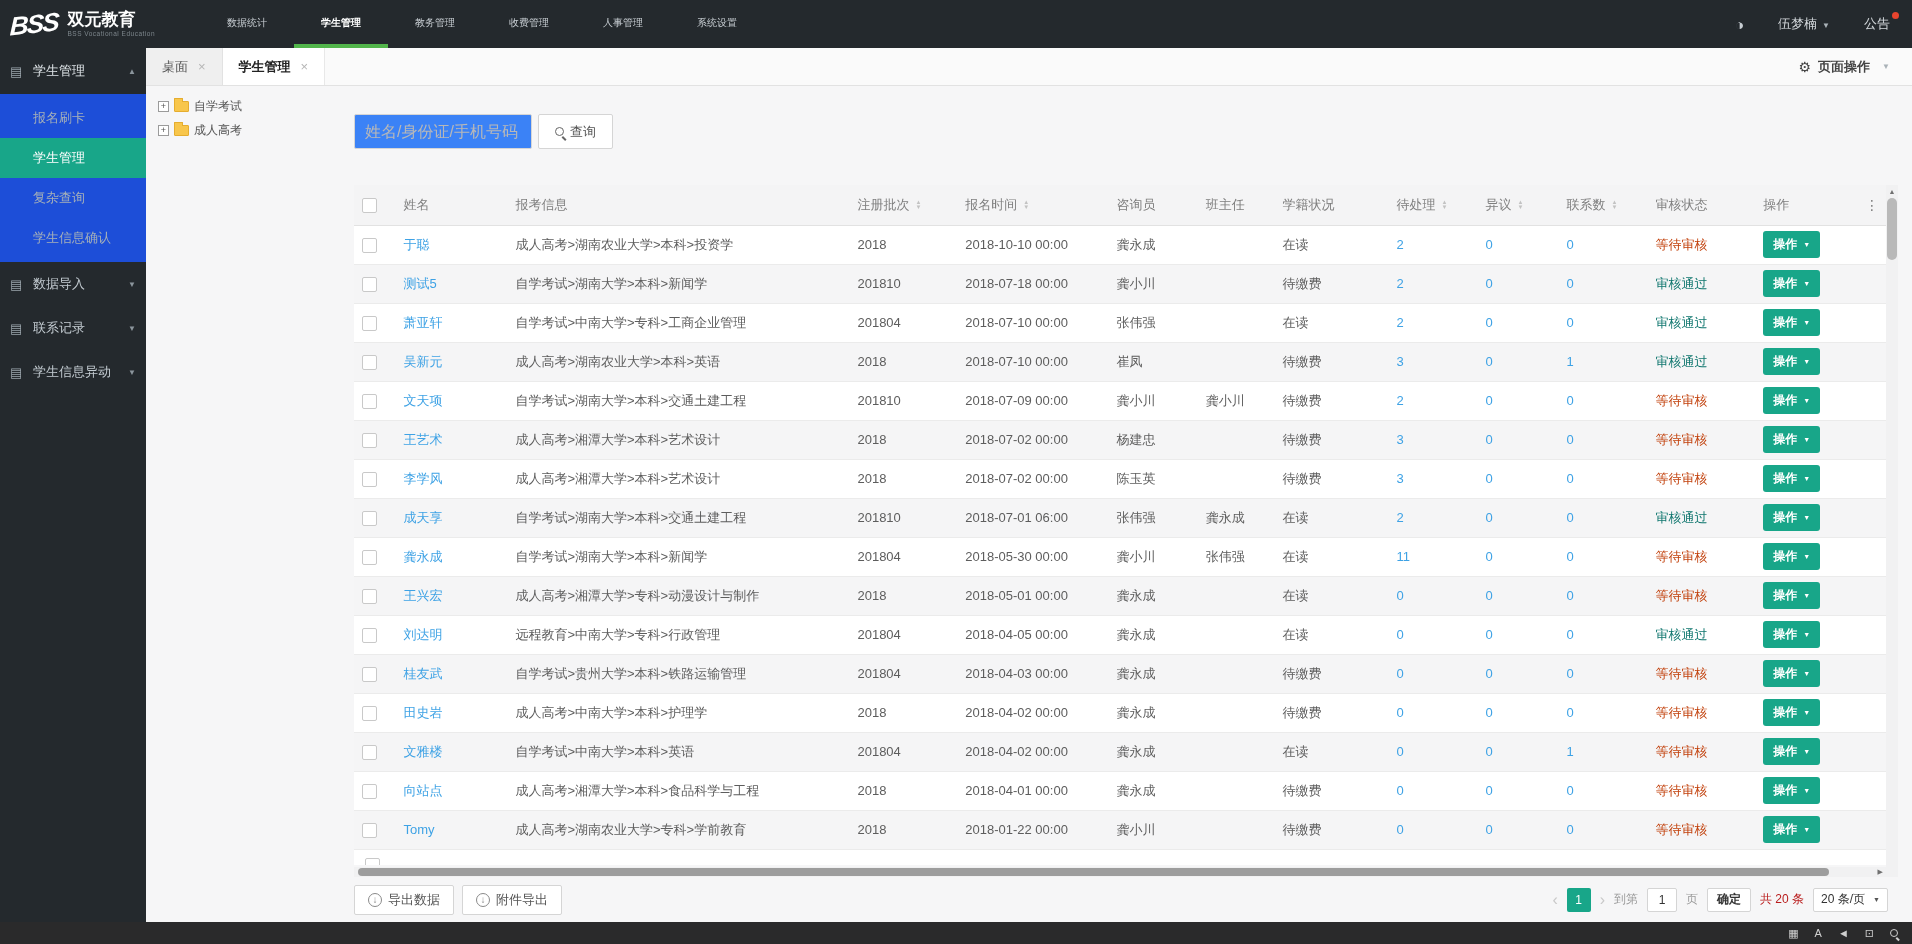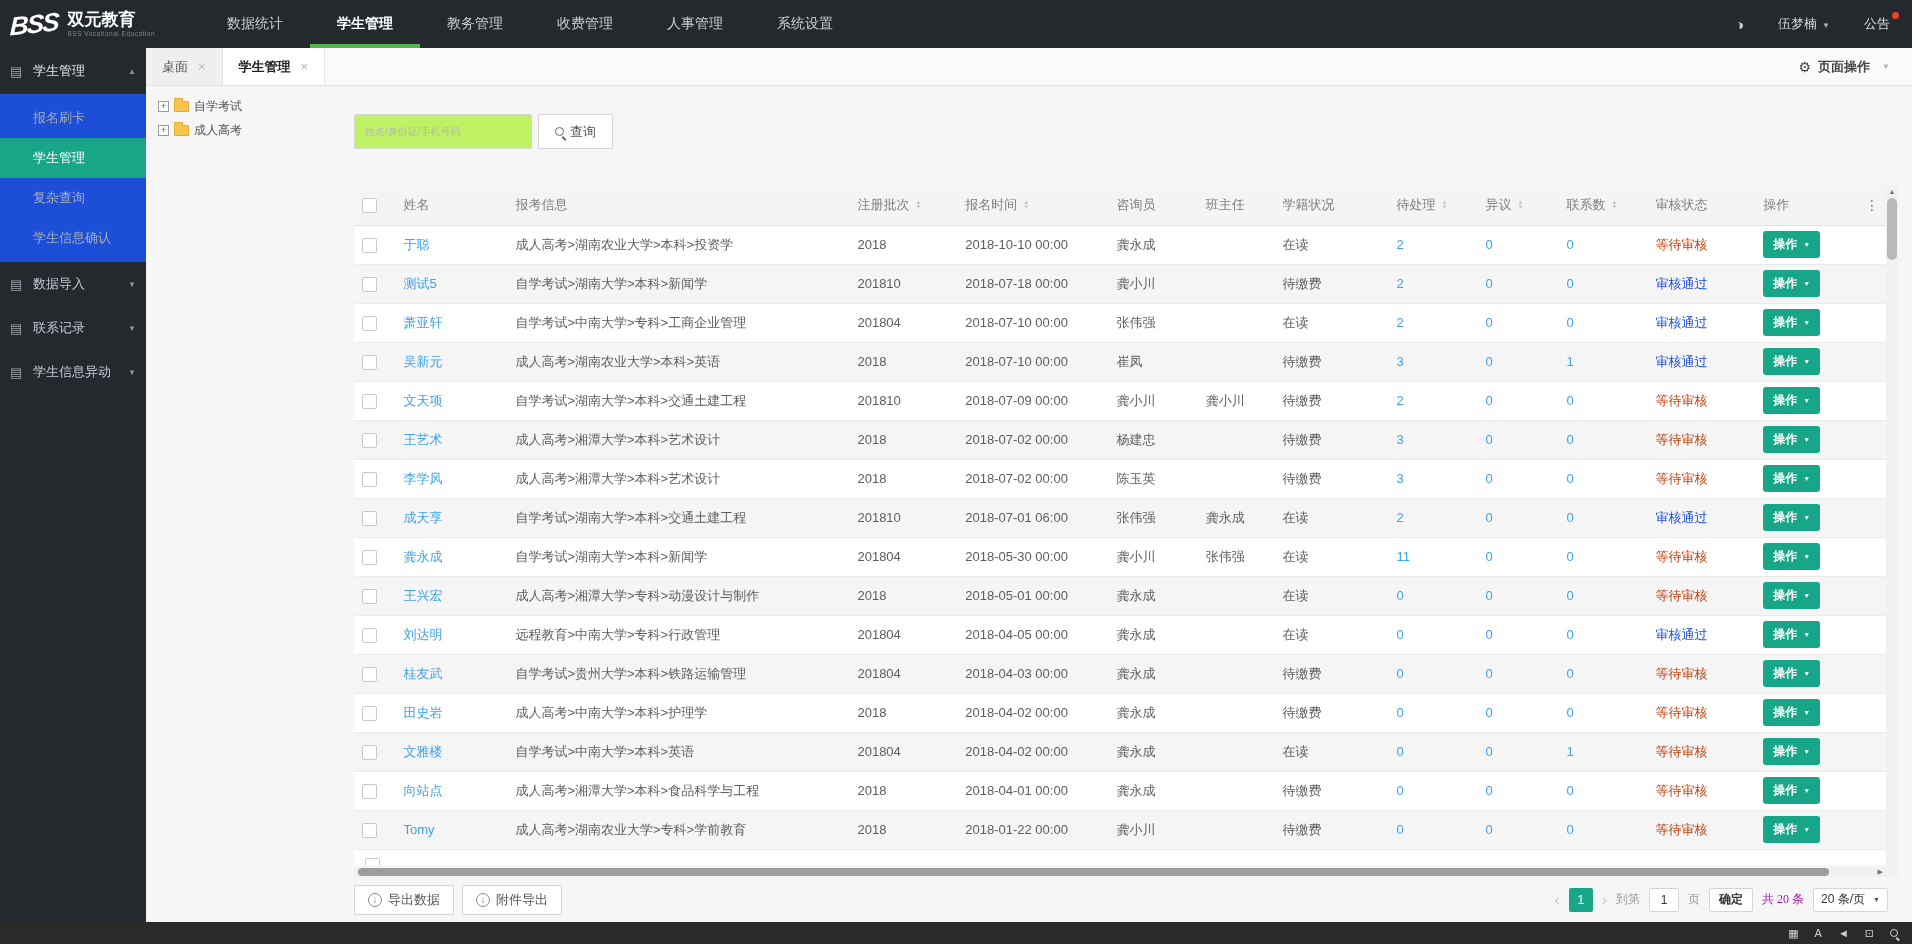--- a/index.html
+++ b/index.html
@@ -9,21 +9,21 @@
   
   .topbar { position:absolute; left:0; top:0; right:0; height:48px; background:#24292d;
     display:flex; align-items:center; z-index:30; }
   .brand { display:flex; align-items:center; width:200px; padding-left:10px; height:48px; }
   .brand-mark { color:#fff; font-size:26px; font-weight:bold; font-style:italic;
     transform:skew(-8deg) rotate(-6deg); letter-spacing:-2px; margin-right:10px; }
   .brand-text { line-height:1.1; }
   .brand-name { color:#fff; font-size:17px; font-weight:bold; }
   .brand-sub { color:#7d868c; font-size:6.5px; letter-spacing:.5px; }
   .topnav { display:flex; height:48px; }
-  .topnav-item { color:#c7cdd2; font-size:14px; padding:0 27px; height:48px; line-height:46px;
+  .topnav-item { color:#c7cdd2; font-size:10px; padding:0 27px; height:48px; line-height:46px;
     cursor:pointer; position:relative; }
   .topnav-item.active { color:#fff; font-weight:bold; }
   .topnav-item.active::after { content:""; position:absolute; left:0; right:0; bottom:0;
     height:4px; background:#52b54b; }
   .topbar-right { margin-left:auto; display:flex; align-items:center; gap:34px; padding-right:22px; }
   .theme-icon { color:#c7cdd2; font-size:15px; cursor:pointer; }
   .user-menu { color:#d4d9dd; font-size:13px; cursor:pointer; }
   .user-menu .caret, .pagectl .caret { font-size:8px; color:#aab2b8; margin-left:5px; }
   .notice { color:#d4d9dd; font-size:13px; position:relative; cursor:pointer; }
   .notice .dot { position:absolute; right:-9px; top:-3px; width:7px; height:7px;
@@ -57,21 +57,21 @@
   .tree-node { display:flex; align-items:center; gap:5px; margin-bottom:7px; font-size:12px; color:#555; cursor:pointer; }
   .expander { width:11px; height:11px; border:1px solid #9b9b9b; background:#fff; font-size:9px;
     line-height:9px; text-align:center; color:#555; }
   .folder { width:15px; height:11px; background:#f8c64b; border:1px solid #e5ad2f; border-radius:1px; position:relative; }
   .folder::before { content:""; position:absolute; left:-1px; top:-4px; width:7px; height:3px;
     background:#f8c64b; border:1px solid #e5ad2f; border-bottom:none; border-radius:1px 1px 0 0; }
 
   .work { flex:1; padding:28px 14px 0 8px; display:flex; flex-direction:column; position:relative; }
   .search-row { display:flex; gap:6px; margin-bottom:36px; }
   .search-input { width:178px; height:35px; border:1px solid #d5d5d5; border-radius:2px;
-    padding:0 10px; font-size:10px; color:#333; background:#bef264; outline:none; }
+    padding:0 10px; font-size:16px; color:#333; background:#3b82f6; outline:none; }
   .search-input::placeholder { color:#b8b8b8; }
   .search-btn { height:35px; padding:0 16px; background:#fff; border:1px solid #d5d5d5; border-radius:2px;
     font-size:13px; color:#555; display:flex; align-items:center; gap:6px; cursor:pointer; }
   .mag { width:9px; height:9px; border:1.5px solid #666; border-radius:50%; position:relative; }
   .mag::after { content:""; position:absolute; left:7px; top:8px; width:5px; height:1.5px;
     background:#666; transform:rotate(45deg); transform-origin:0 0; }
 
   .grid-area { display:flex; }
   .grid-col { flex:1; }
   .tbl { width:100%; border-collapse:collapse; table-layout:fixed; background:#fff; font-size:13px; }
@@ -79,21 +79,21 @@
     padding:0 8px; border-bottom:1px solid #e2e2e2; white-space:nowrap; }
   .tbl tbody td { height:39px; padding:0 8px; border-bottom:1px solid #ebebeb; color:#5d5d5d;
     white-space:nowrap; overflow:hidden; text-overflow:ellipsis; }
   .tbl tbody tr:nth-child(even) { background:#f5f5f6; }
   .cb { display:inline-block; width:15px; height:15px; border:1px solid #c9c9c9; border-radius:2px;
     background:#fff; vertical-align:middle; cursor:pointer; }
   .link { color:#3ea2e5; cursor:pointer; text-decoration:none; }
   .sort { display:inline-flex; flex-direction:column; margin-left:6px; vertical-align:middle; line-height:5px; }
   .sort i { font-style:normal; font-size:6px; color:#c2c2c2; }
   .review-wait { color:#c2410c; }
-  .review-pass { color:#1d4ed8; }
+  .review-pass { color:#0f766e; }
   .act-btn { background:#18a689; color:#fff; border:none; border-radius:3px; padding:5px 10px;
     font-size:12px; font-weight:bold; cursor:pointer; display:inline-flex; align-items:center; gap:6px; }
   .act-btn .caret { font-size:7px; }
   .more-col { text-align:center; color:#666; font-size:14px; cursor:pointer; }
 
   .vbar { width:12px; background:#f1f1f2; display:flex; flex-direction:column; align-items:center; }
   .vbar .arr { font-size:7px; color:#707070; padding:3px 0; cursor:pointer; }
   .vbar .thumb { width:10px; height:62px; background:#b9b9b9; border-radius:5px; cursor:pointer; }
 
   .partial-row { height:15px; overflow:hidden; background:#fff; padding:6px 0 0 11px; border-bottom:none; }
@@ -107,21 +107,21 @@
   .dl-icon { width:14px; height:14px; border:1px solid #8a8a8a; border-radius:50%; font-size:10px;
     line-height:12px; text-align:center; color:#8a8a8a; }
   .pager { margin-left:auto; display:flex; align-items:center; gap:9px; font-size:12px; color:#9a9a9a; }
   .pg-arrow { color:#c9c9c9; font-size:16px; cursor:pointer; }
   .pg-cur { width:24px; height:24px; background:#18a689; color:#fff; font-size:12px; text-align:center;
     line-height:24px; border-radius:2px; cursor:pointer; }
   .pg-input { width:30px; height:24px; border:1px solid #d5d5d5; border-radius:2px; text-align:center;
     font-size:12px; color:#333; outline:none; }
   .pg-btn { height:24px; padding:0 9px; background:#fff; border:1px solid #d5d5d5; border-radius:2px;
     font-size:12px; color:#333; font-weight:bold; cursor:pointer; }
-  .pg-total { color:#a21caf;font-family:Liberation Serif, serif; }
+  .pg-total { color:#b91c1c; }
   .pg-size { height:24px; border:1px solid #d5d5d5; border-radius:2px; background:#fff; padding:8px 7px;
     display:flex; align-items:center; gap:8px; font-size:12px; color:#333; cursor:pointer; }
   .pg-size .caret { font-size:7px; color:#555; }
 
   
   .taskbar { position:absolute; left:0; bottom:0; right:0; height:22px; background:#2a2a2b;
     display:flex; align-items:center; justify-content:flex-end; gap:16px; padding-right:14px; z-index:40; }
   .tray { color:#cfcfcf; font-size:11px; cursor:pointer; line-height:22px; }
   .tray-mag { width:8px; height:8px; border:1.5px solid #cfcfcf; border-radius:50%; position:relative; }
   .tray-mag::after { content:""; position:absolute; left:6px; top:7px; width:4px; height:1.5px;

